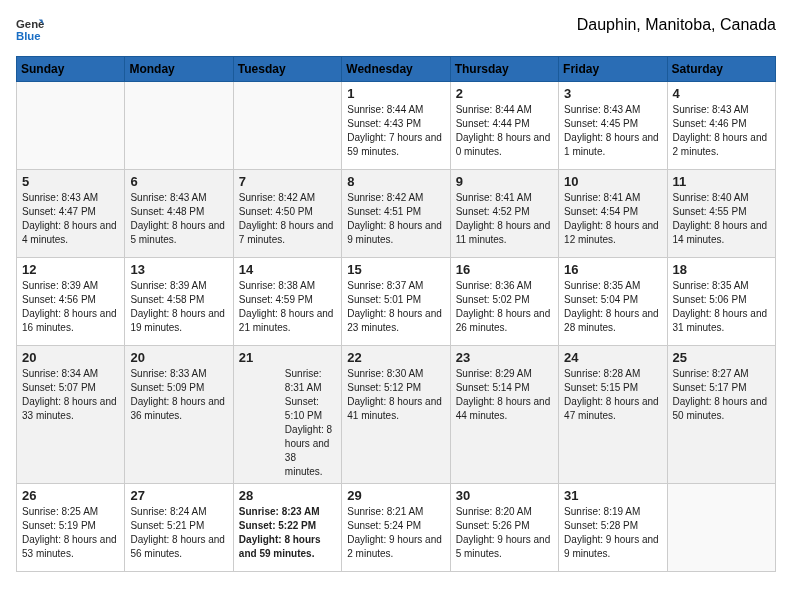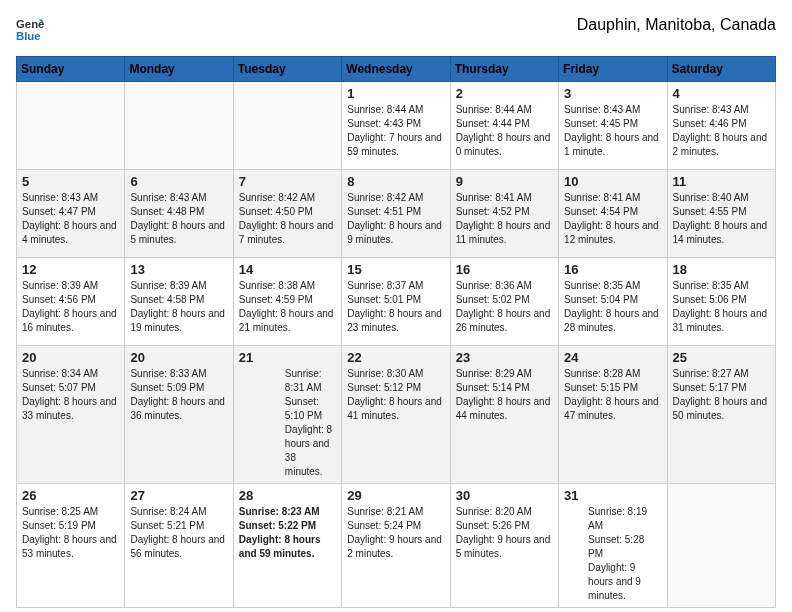--- a/index.html
+++ b/index.html
@@ -294,20 +294,20 @@
 Daylight: 9 hours and 2 minutes.</div>
         </td>
         <td>
           <span class="day-num">30</span>
           <div class="day-info" style="white-space: pre-line;">Sunrise: 8:20 AM
 Sunset: 5:26 PM
 Daylight: 9 hours and 5 minutes.</div>
         </td>
         <td>
           <span class="day-num">31</span>
-          <div class="day-info" style="white-space: pre-line; margin-left: 24px;">Sunrise: 8:19 AM
+          <div class="day-info" style="white-space: pre-line;">Sunrise: 8:19 AM
 Sunset: 5:28 PM
 Daylight: 9 hours and 9 minutes.</div>
         </td>
         <td class="empty"></td>
       </tr>
     </tbody>
 </table>
 
 </body></html>

